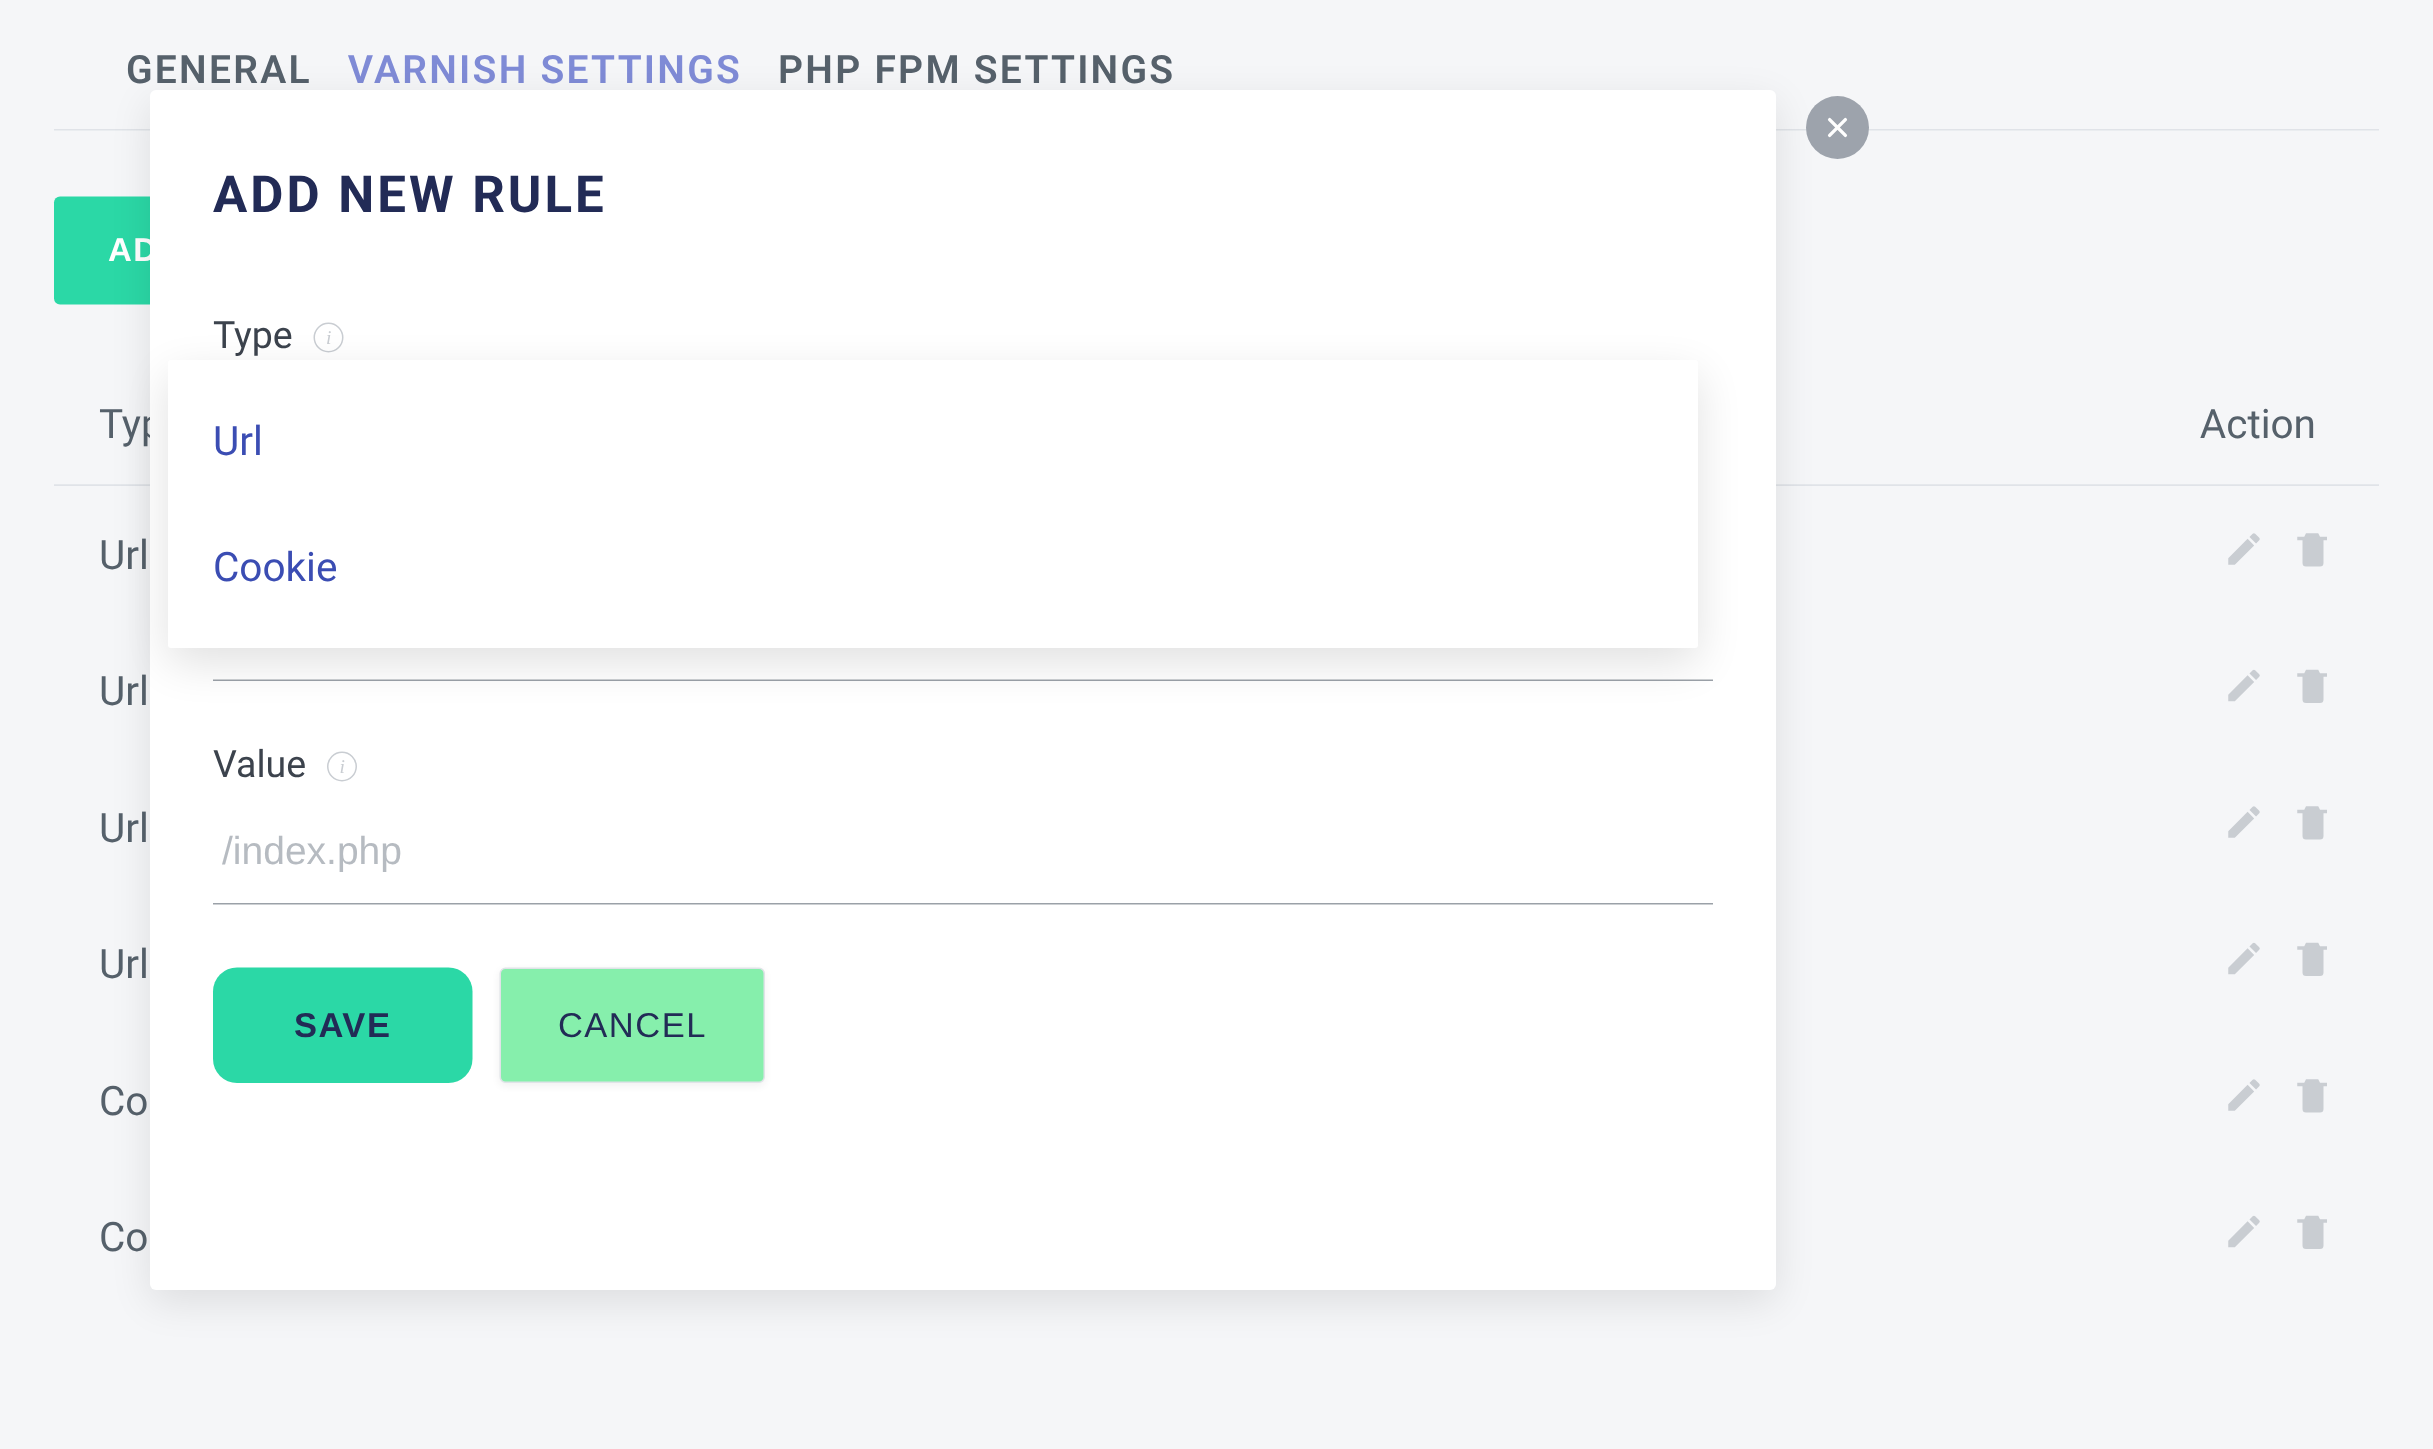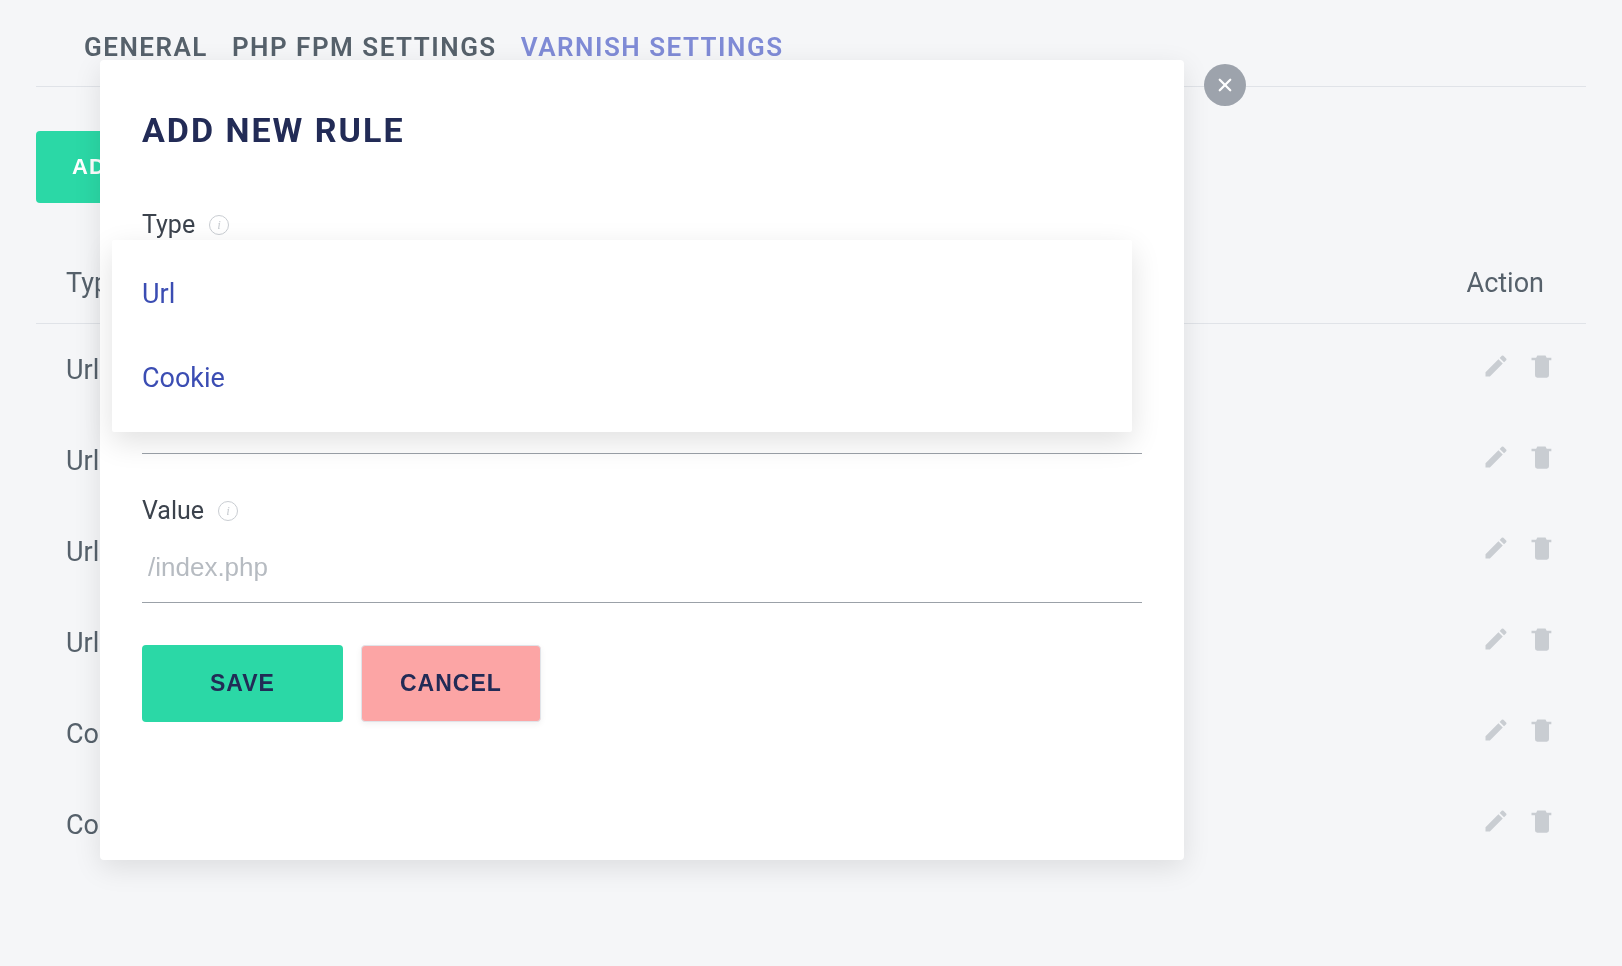--- a/index.html
+++ b/index.html
@@ -171,29 +171,29 @@
     display: flex;
     gap: 18px;
     margin-top: 12px;
   }
   .btn-save {
     background: var(--mint);
     color: var(--navy);
     font-weight: 700;
     letter-spacing: 1px;
     font-size: 23px;
-    padding: 24px 68px;
+    padding: 24px 54px;
     border: none;
-    border-radius: 4px;
+    border-radius: 16px;
     cursor: pointer;
   }
   .btn-cancel {
-    background: #fca5a5;
+    background: #86efac;
     color: var(--navy);
-    font-weight: 700;
+    font-weight: 400;
     letter-spacing: 1px;
     font-size: 23px;
     padding: 24px 38px;
     border: 1px solid var(--border);
     border-radius: 4px;
     cursor: pointer;
     box-shadow: 0 2px 6px rgba(0,0,0,0.06);
     text-align: center;
   }
 
@@ -230,22 +230,22 @@
     cursor:pointer;
   }
   .close-wrap svg { width:18px; height:18px; }
 </style>
 </head>
 <body>
 
 <div class="page">
   <div class="tabs">
     <div class="tab">GENERAL</div>
+    <div class="tab active">VARNISH SETTINGS</div>
     <div class="tab">PHP FPM SETTINGS</div>
-    <div class="tab active">VARNISH SETTINGS</div>
   </div>
 
   <button class="btn-mint">ADD NEW RULE</button>
 
   <table class="rules">
     <thead>
       <tr>
         <th>Type</th>
         <th>Method</th>
         <th>Value</th>

